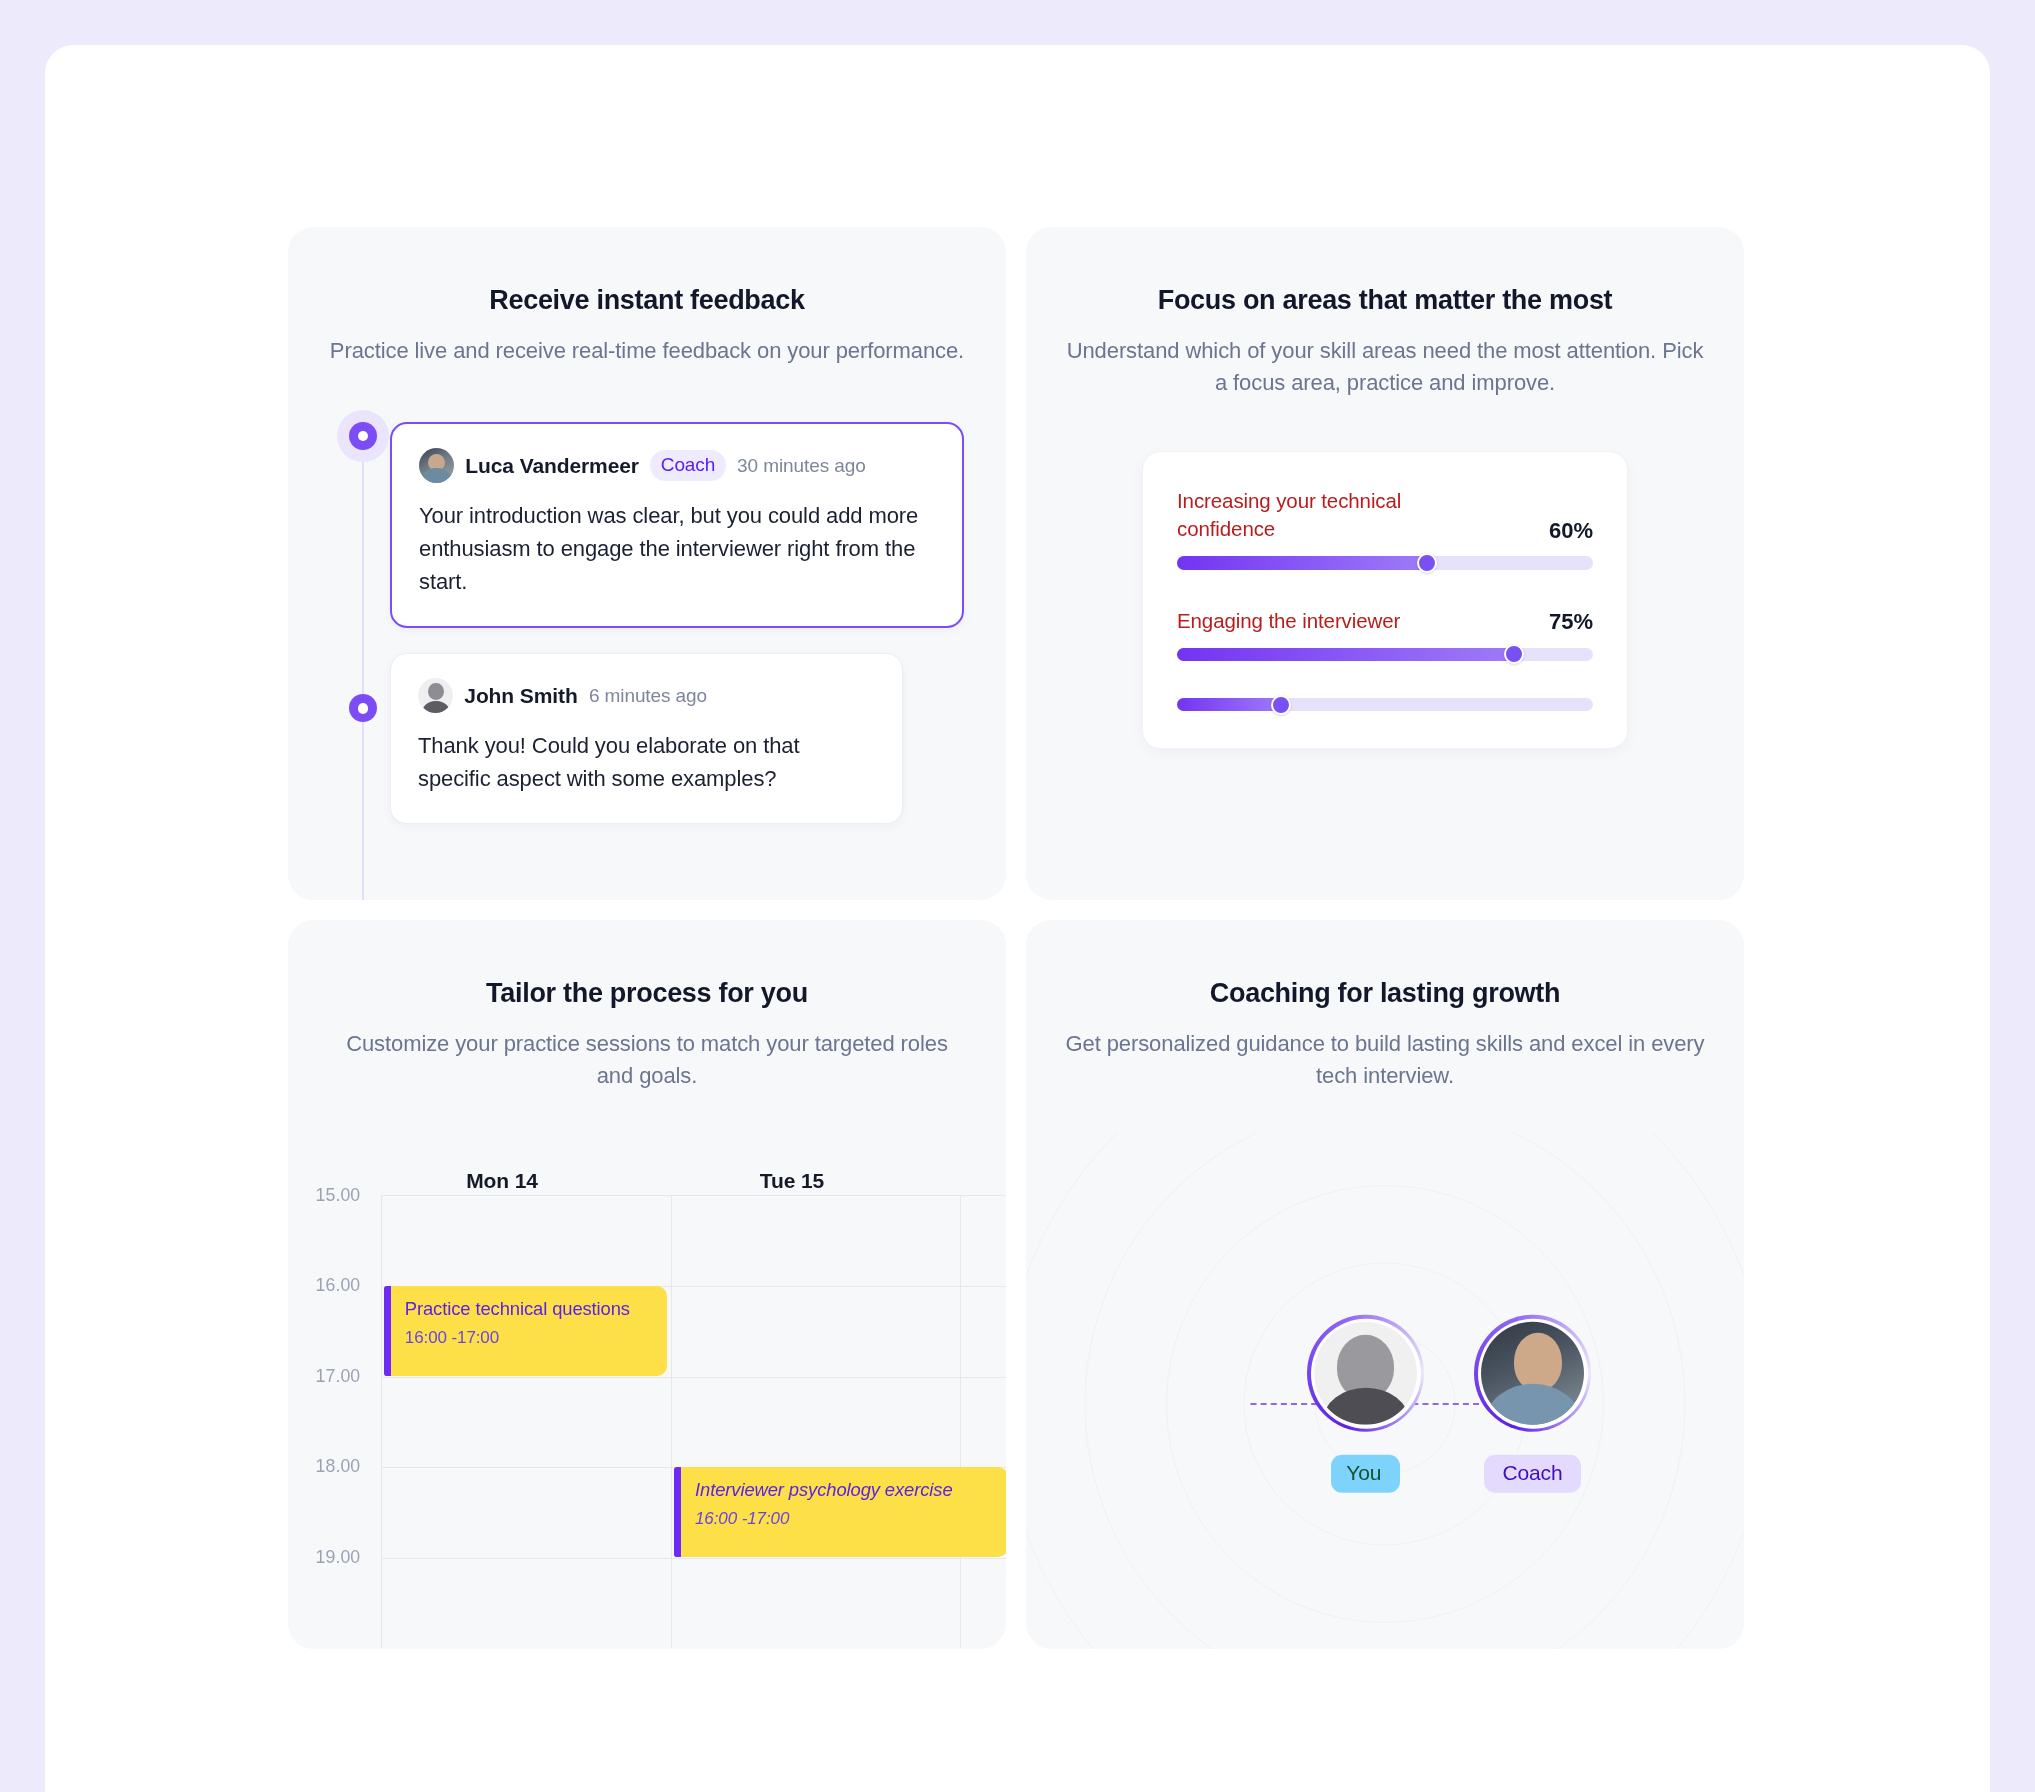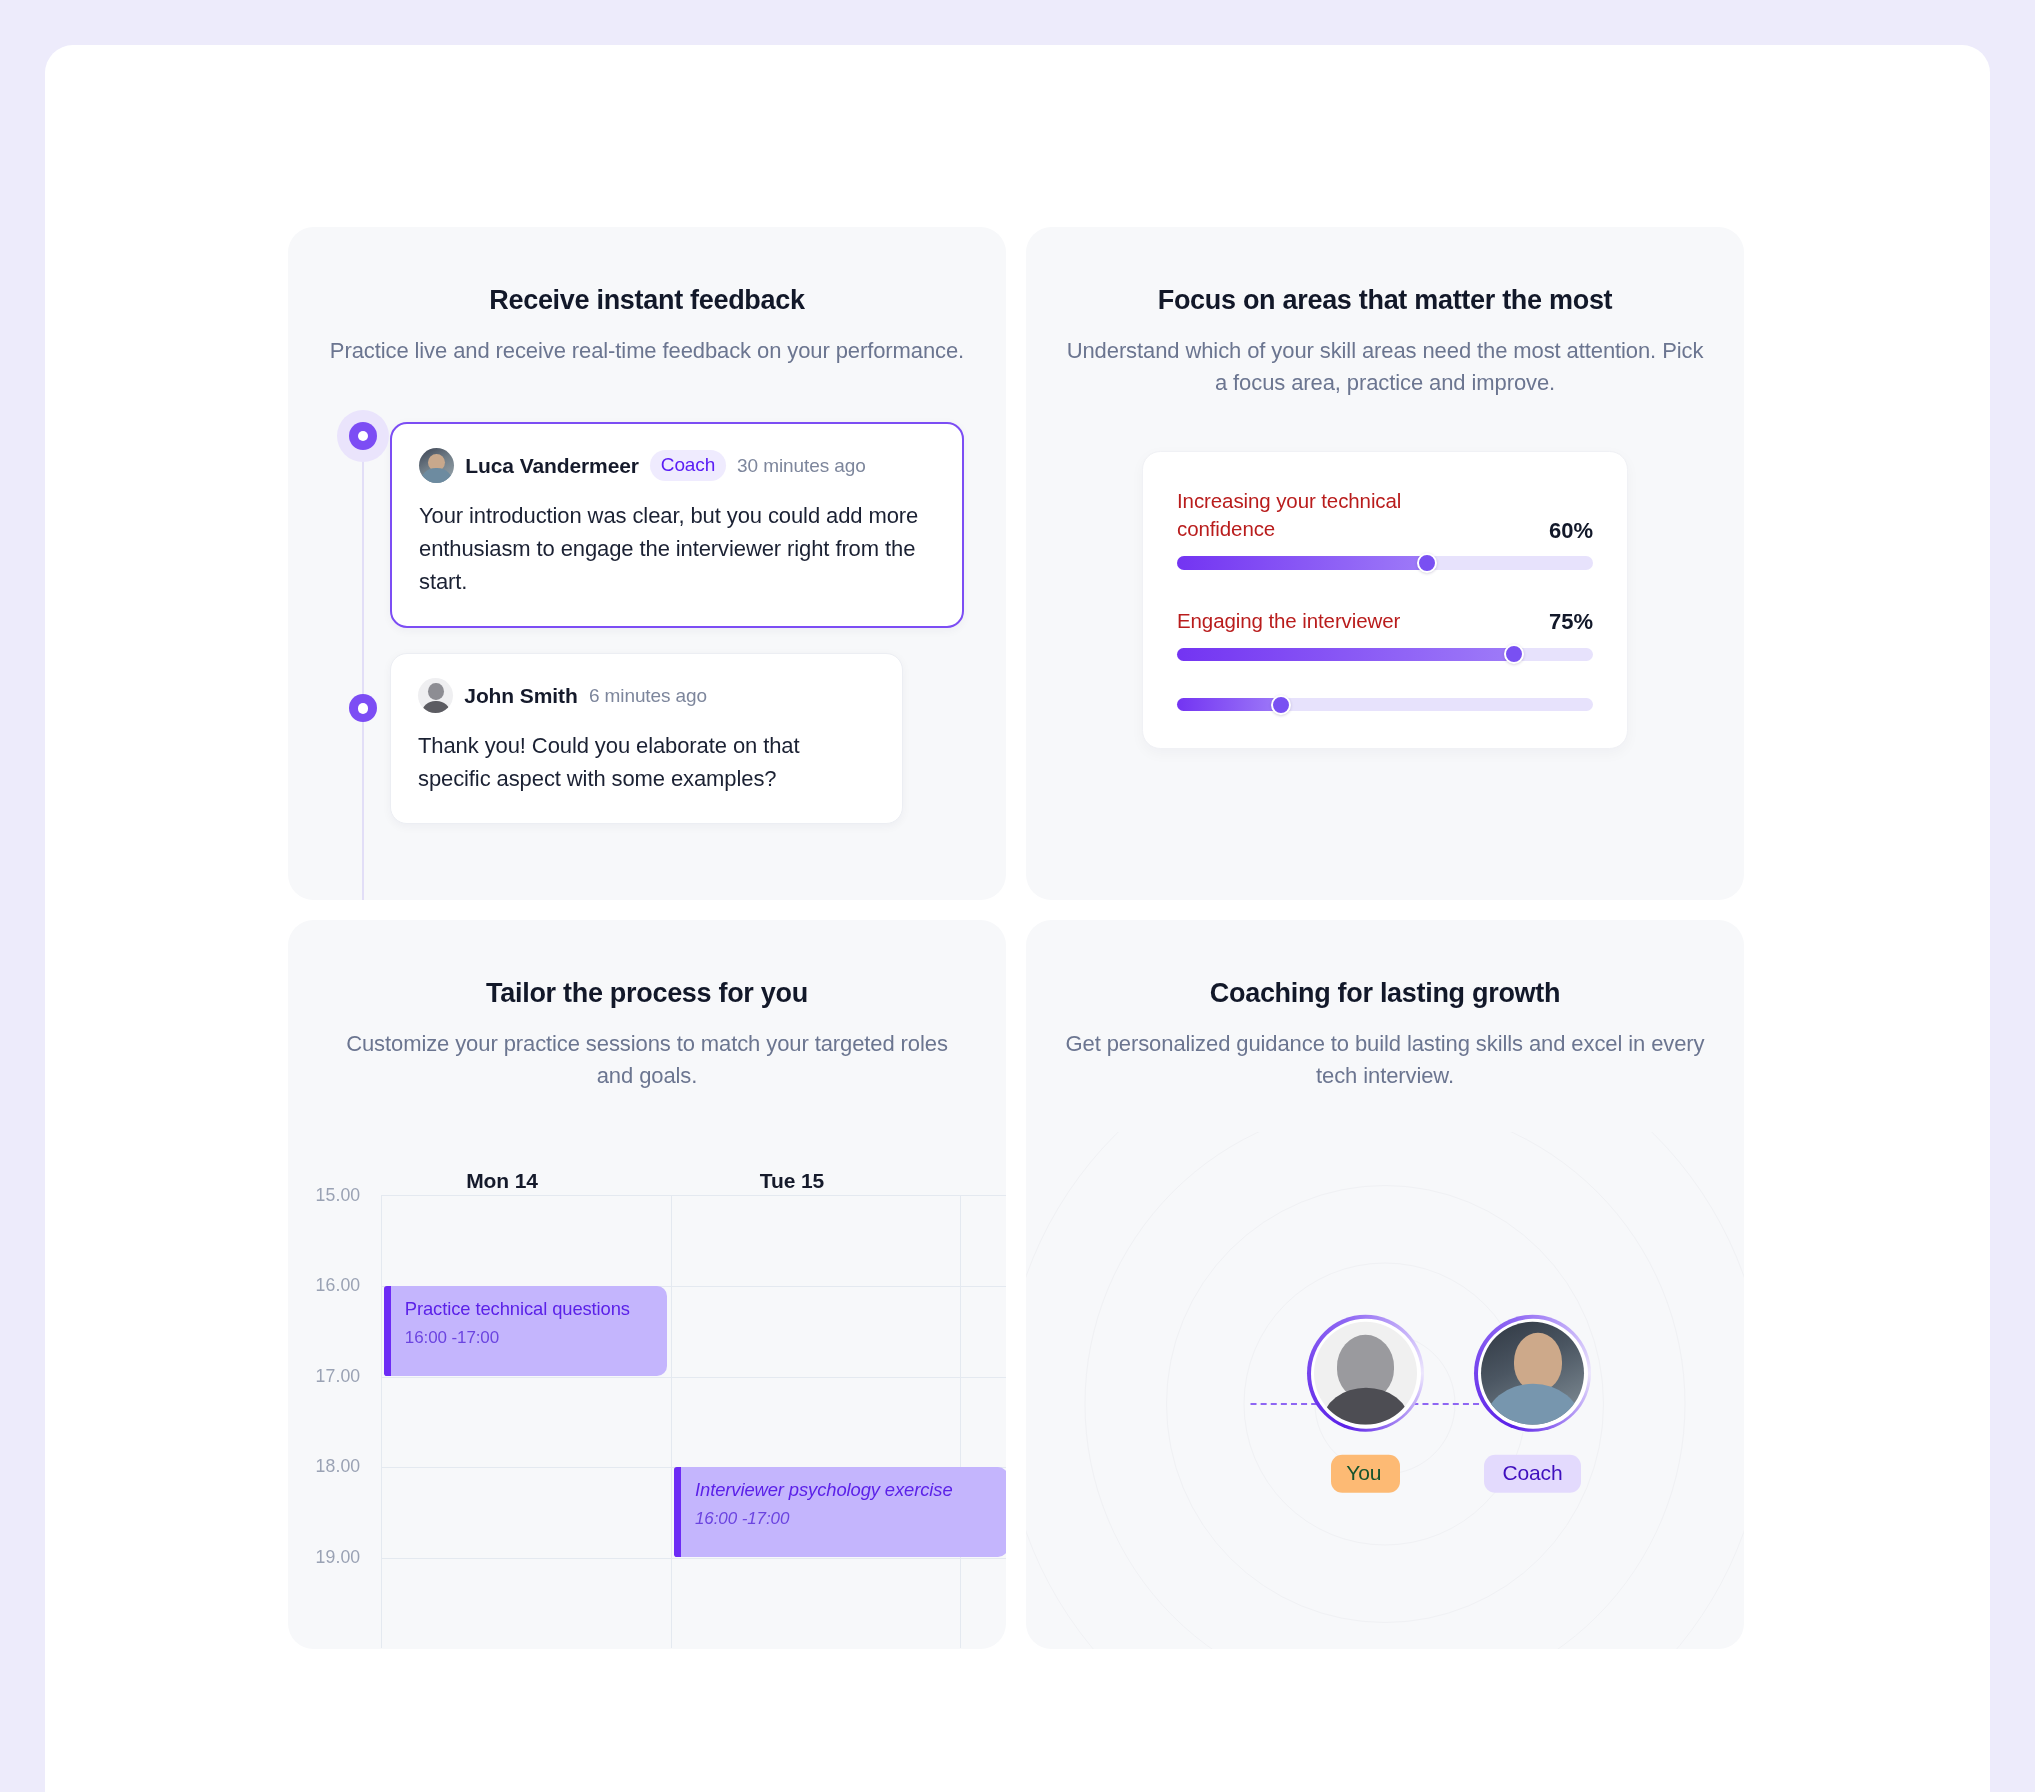--- a/index.html
+++ b/index.html
@@ -276,21 +276,21 @@
   .cal-time {
     position: absolute;
     right: 12.7px;
     transform: translateY(-50%);
     font-size: 17.7px;
     color: #9AA2B4;
     letter-spacing: 0.1px;
   }
   .cal-event {
     position: absolute;
-    background: #c4b5fd;
+    background: #fde047;
     border-left: 7px solid #6D2BF5;
     border-radius: 2.8px 10px 10px 2.8px;
     padding: 11.3px 15.5px 0 14px;
   }
   .cal-event-title {
     font-size: 18.4px;
     color: #5B21E8;
     line-height: 1.28;
     letter-spacing: -0.1px;
   }
@@ -399,21 +399,21 @@
   }
 
   .person-badge {
     display: inline-block;
     margin-top: 22.6px;
     padding: 6.4px 18.4px 8.5px;
     border-radius: 11.3px;
     font-size: 21px;
     letter-spacing: -0.1px;
   }
-  .person-badge.you-badge   { background: #fdba74; color: #14532D; padding-left: 15px; }
+  .person-badge.you-badge   { background: #7dd3fc; color: #14532D; padding-left: 15px; }
   .person-badge.coach-badge { background: #E3DAFD; color: #3F0FBE; }
 </style>
 </head>
 <body>
 
 <div class="app-shell">
 
   <div class="card-grid">
 
     <section class="feature-card">

